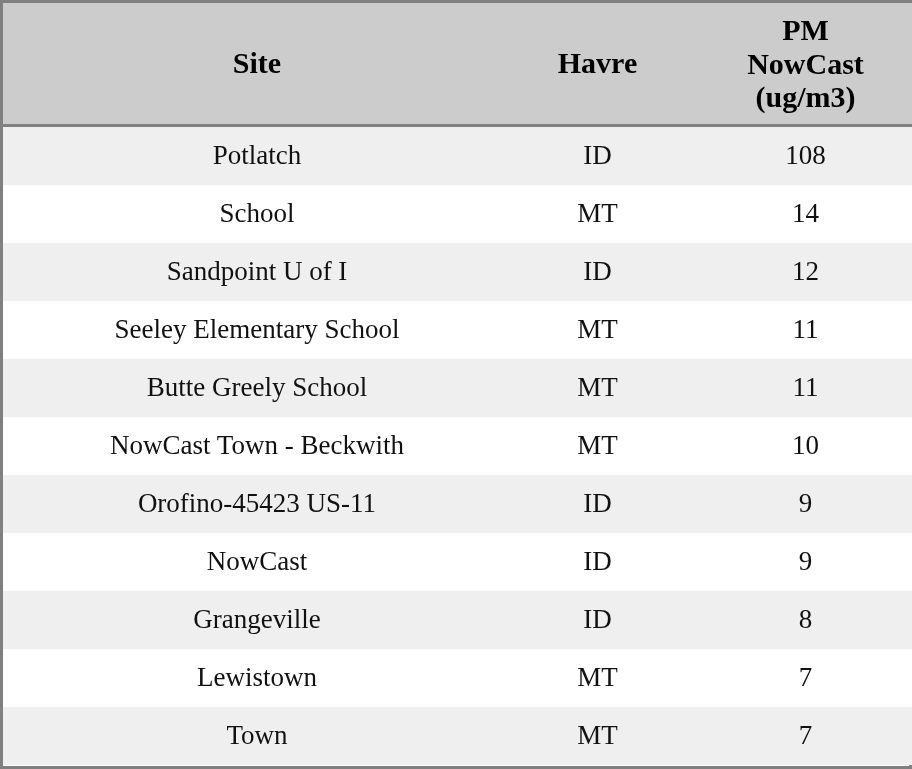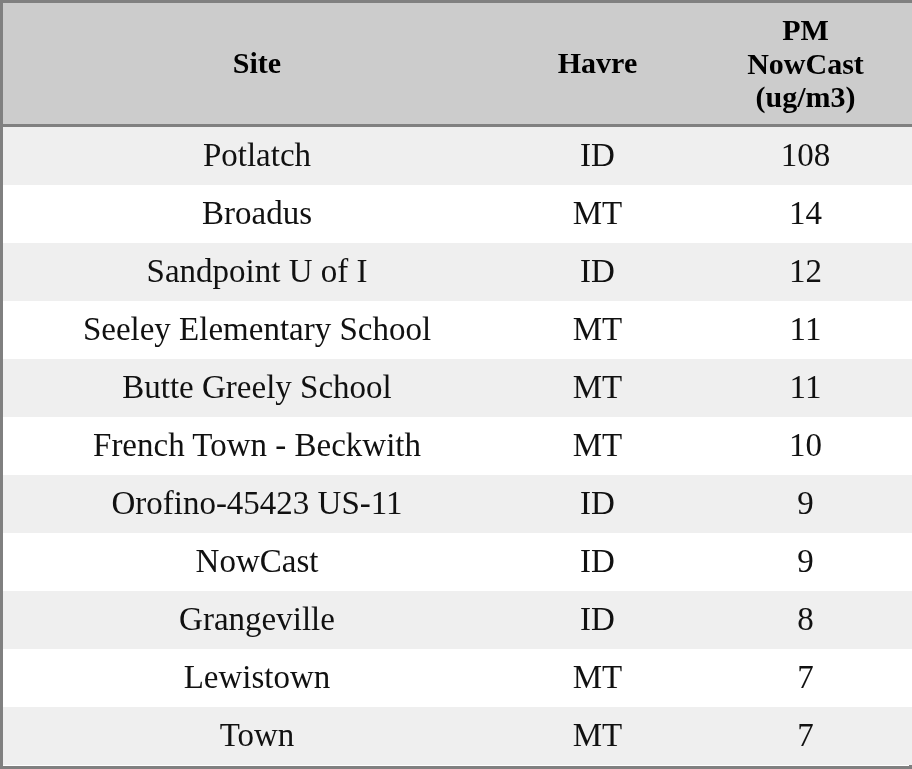--- a/index.html
+++ b/index.html
@@ -38,21 +38,21 @@
     border: none;
   }
   thead tr {
     border-bottom: 3px solid #808080;
   }
   thead th.col-site { width: 500px; font-family: Liberation Serif, serif; }
   thead th.col-state { width: 165px; }
   thead th.col-pm { width: 235px; }
   .pm-head-line { display: block; line-height: 1.12; }
   tbody td {
-    font-size: 33px;
+    font-size: 27px;
     color: #111111;
     text-align: center;
     vertical-align: middle;
     height: 58px;
     padding: 0 4px;
     border: none;
   }
   tbody tr.odd-row { background: #efefef; }
   tbody tr.even-row { background: #ffffff; }
 </style>
@@ -72,41 +72,41 @@
         </th>
       </tr>
     </thead>
     <tbody>
       <tr class="odd-row">
         <td>Potlatch</td>
         <td>ID</td>
         <td>108</td>
       </tr>
       <tr class="even-row">
-        <td>Broadus</td>
+        <td>School</td>
         <td>MT</td>
         <td>14</td>
       </tr>
       <tr class="odd-row">
         <td>Sandpoint U of I</td>
         <td>ID</td>
         <td>12</td>
       </tr>
       <tr class="even-row">
         <td>Seeley Elementary School</td>
         <td>MT</td>
         <td>11</td>
       </tr>
       <tr class="odd-row">
         <td>Butte Greely School</td>
         <td>MT</td>
         <td>11</td>
       </tr>
       <tr class="even-row">
-        <td>French Town - Beckwith</td>
+        <td>NowCast Town - Beckwith</td>
         <td>MT</td>
         <td>10</td>
       </tr>
       <tr class="odd-row">
         <td>Orofino-45423 US-11</td>
         <td>ID</td>
         <td>9</td>
       </tr>
       <tr class="even-row">
         <td>NowCast</td>

